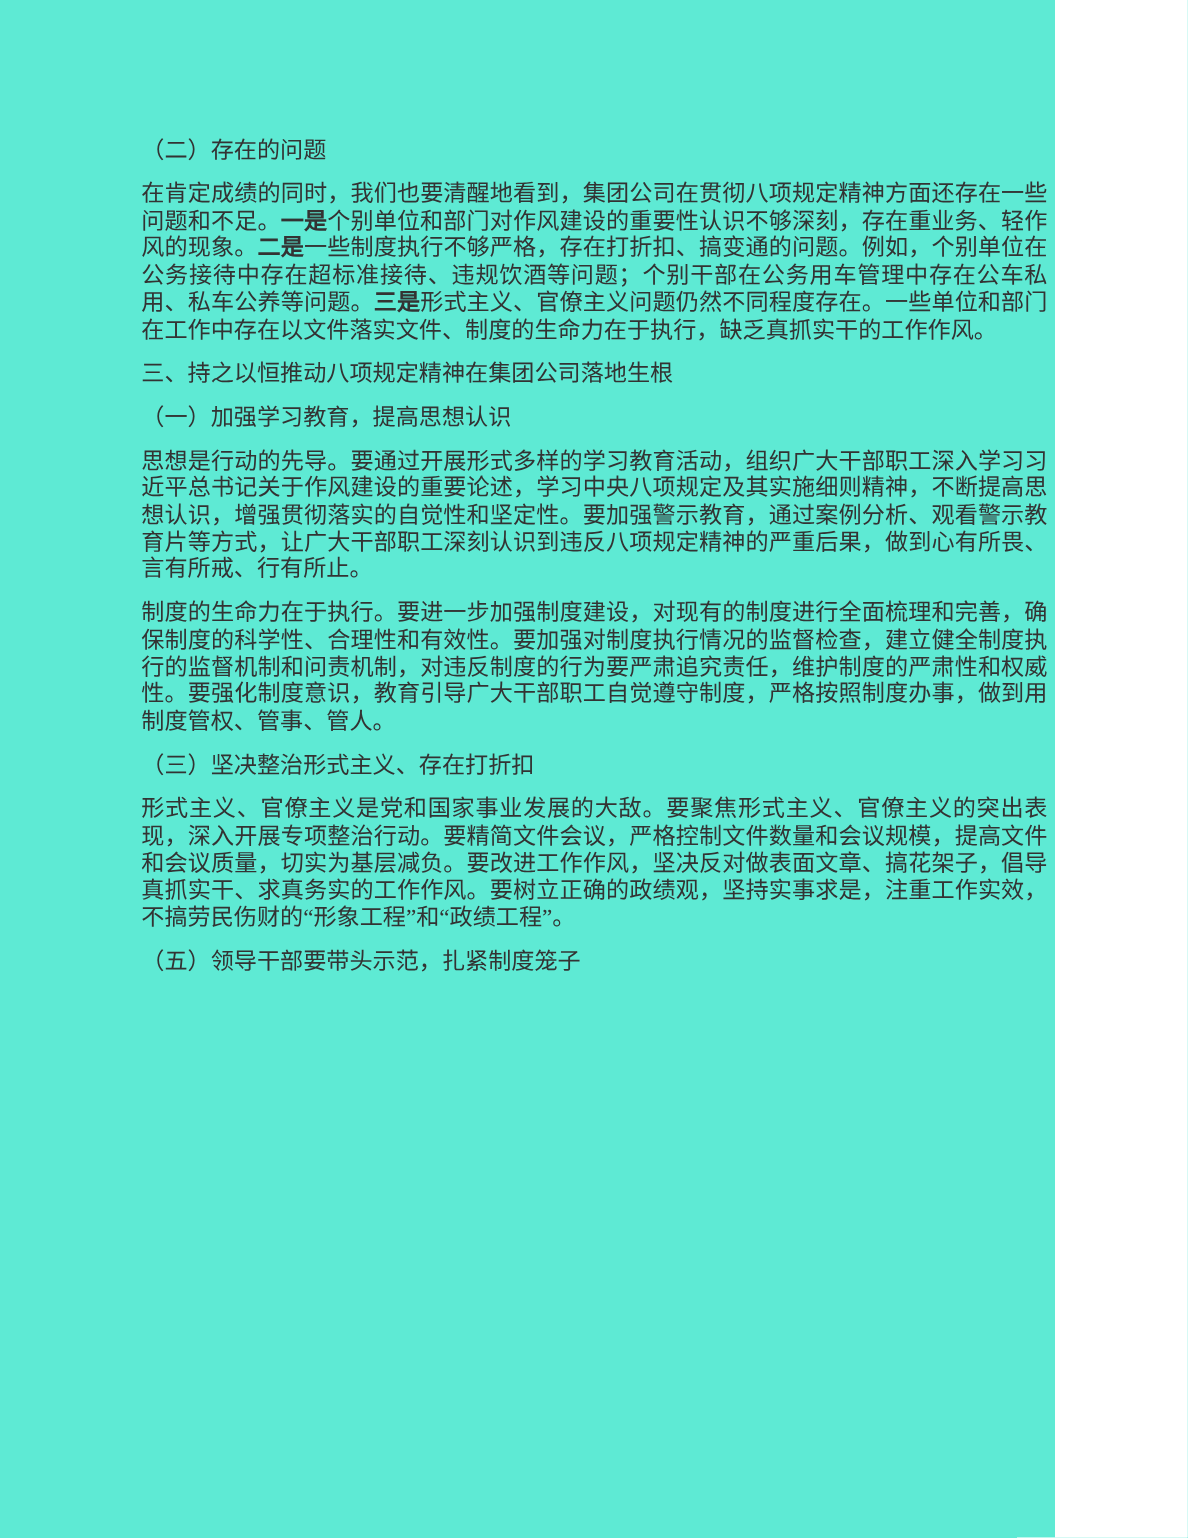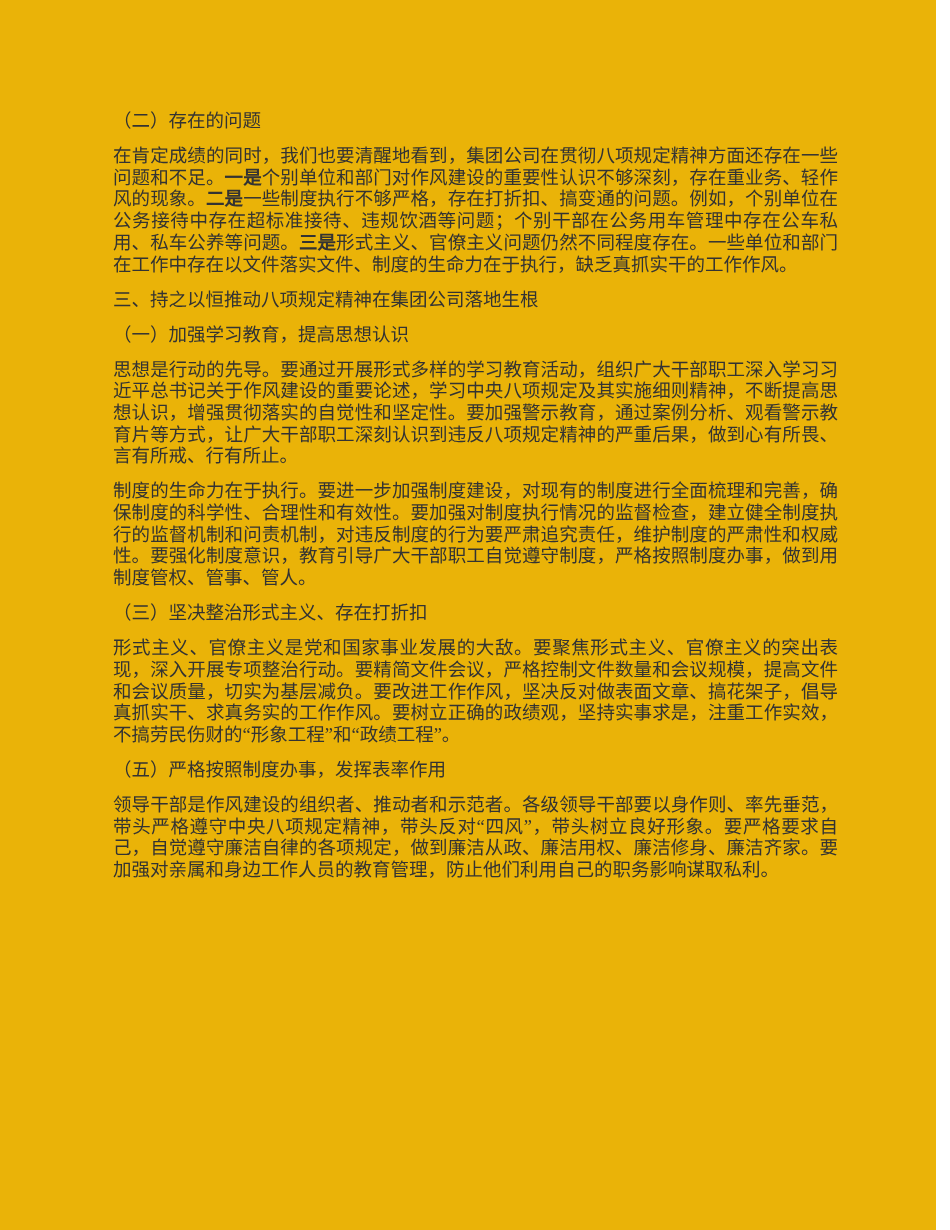--- a/index.html
+++ b/index.html
@@ -6,23 +6,23 @@
     margin: 0;
     padding: 0;
     background: #ffffff;
   }
   body {
     width: 950px;
     height: 1230px;
     overflow: hidden;
   }
   .page {
-    width: 936px;
+    width: 844px;
     height: 1230px;
-    background: #eab308;
+    background: #5eead4;
     box-sizing: border-box;
   }
   .doc {
     padding: 111px 112px 0 113px;
     width: 725px;
     box-sizing: content-box;
     font-family: "Liberation Serif", "DejaVu Serif", serif;
     font-size: 18.5px;
     line-height: 21.7px;
     color: #333333;
@@ -45,16 +45,15 @@
 <div class="page">
   <div class="doc" id="doc-root" style="color: rgb(51, 51, 51);">
       <p class="doc-heading"><span>（二）存在的问题</span></p>
       <p class="doc-paragraph"><span>在肯定成绩的同时，我们也要清醒地看到，集团公司在贯彻八项规定精神方面还存在一些问题和不足。</span><strong>一是</strong><span>个别单位和部门对作风建设的重要性认识不够深刻，存在重业务、轻作风的现象。</span><strong>二是</strong><span>一些制度执行不够严格，存在打折扣、搞变通的问题。例如，个别单位在公务接待中存在超标准接待、违规饮酒等问题；个别干部在公务用车管理中存在公车私用、私车公养等问题。</span><strong>三是</strong><span>形式主义、官僚主义问题仍然不同程度存在。一些单位和部门在工作中存在以文件落实文件、制度的生命力在于执行，缺乏真抓实干的工作作风。</span></p>
       <p class="doc-heading"><span>三、持之以恒推动八项规定精神在集团公司落地生根</span></p>
       <p class="doc-heading"><span>（一）加强学习教育，提高思想认识</span></p>
       <p class="doc-paragraph"><span>思想是行动的先导。要通过开展形式多样的学习教育活动，组织广大干部职工深入学习习近平总书记关于作风建设的重要论述，学习中央八项规定及其实施细则精神，不断提高思想认识，增强贯彻落实的自觉性和坚定性。要加强警示教育，通过案例分析、观看警示教育片等方式，让广大干部职工深刻认识到违反八项规定精神的严重后果，做到心有所畏、言有所戒、行有所止。</span></p>
       <p class="doc-paragraph"><span>制度的生命力在于执行。要进一步加强制度建设，对现有的制度进行全面梳理和完善，确保制度的科学性、合理性和有效性。要加强对制度执行情况的监督检查，建立健全制度执行的监督机制和问责机制，对违反制度的行为要严肃追究责任，维护制度的严肃性和权威性。要强化制度意识，教育引导广大干部职工自觉遵守制度，严格按照制度办事，做到用制度管权、管事、管人。</span></p>
       <p class="doc-heading"><span>（三）坚决整治形式主义、存在打折扣</span></p>
       <p class="doc-paragraph"><span>形式主义、官僚主义是党和国家事业发展的大敌。要聚焦形式主义、官僚主义的突出表现，深入开展专项整治行动。要精简文件会议，严格控制文件数量和会议规模，提高文件和会议质量，切实为基层减负。要改进工作作风，坚决反对做表面文章、搞花架子，倡导真抓实干、求真务实的工作作风。要树立正确的政绩观，坚持实事求是，注重工作实效，不搞劳民伤财的“形象工程”和“政绩工程”。</span></p>
-      <p class="doc-heading"><span>（五）严格按照制度办事，发挥表率作用</span></p>
-      <p class="doc-paragraph"><span>领导干部是作风建设的组织者、推动者和示范者。各级领导干部要以身作则、率先垂范，带头严格遵守中央八项规定精神，带头反对“四风”，带头树立良好形象。要严格要求自己，自觉遵守廉洁自律的各项规定，做到廉洁从政、廉洁用权、廉洁修身、廉洁齐家。要加强对亲属和身边工作人员的教育管理，防止他们利用自己的职务影响谋取私利。</span></p>
+      <p class="doc-heading"><span>（五）领导干部要带头示范，扎紧制度笼子</span></p>
     </div>
 </div>
 
 </body></html>

